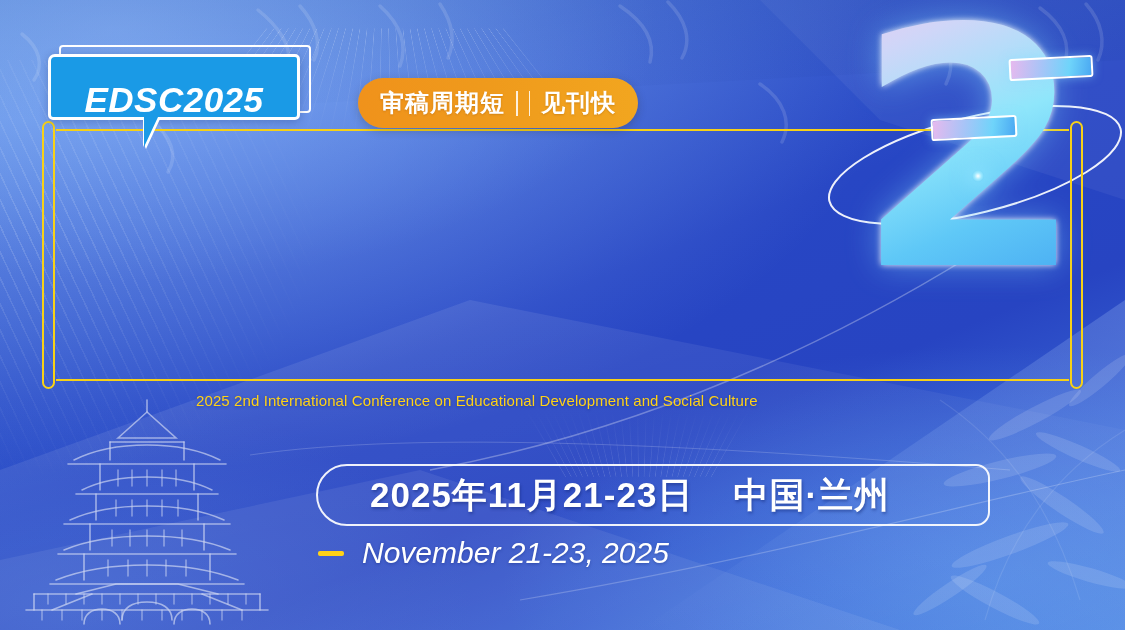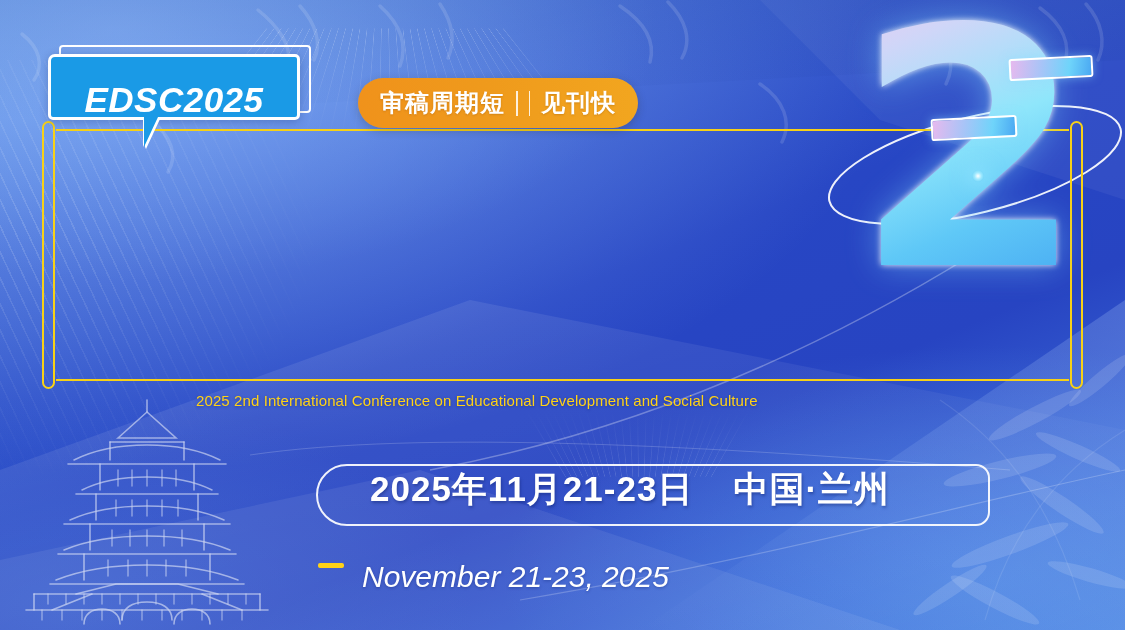--- a/index.html
+++ b/index.html
@@ -144,36 +144,35 @@
   }
 
   
   .datebox{
     position:absolute;left:316px;top:464px;width:674px;height:62px;
     border:2px solid rgba(255,255,255,.92);
     border-radius:31px 14px 14px 31px;
   }
   .datebox-inner{
     position:absolute;left:0;top:0;width:100%;height:100%;
-    display:flex;align-items:flex-start;padding-left:52px;gap:40px;
+    display:flex;align-items:center;padding-left:52px;gap:40px;
   }
   .datebox-inner span{
     color:#ffffff;font-size:35px;font-style:italic;font-weight:bold;
     white-space:nowrap;text-shadow:1px 2px 3px rgba(15,35,110,.45);
   }
   .datebox-inner .cn{font-style:normal;letter-spacing:1px;}
 
   .enrow{
     position:absolute;left:318px;top:536px;display:flex;align-items:center;gap:18px;
   }
   .enrow .dash{width:26px;height:5px;background:#ffd217;border-radius:2px;}
   .enrow span{
     color:#ffffff;font-size:30px;font-style:italic;white-space:nowrap;
     text-shadow:0 1px 3px rgba(15,35,110,.4);
-    margin-top:24px;
   }
   .enrow .gap{width:36px;}
 
   
   .pagoda{position:absolute;left:22px;top:398px;width:250px;height:232px;opacity:.72;}
 </style>
 </head>
 <body>
 
 <div id="stage">

